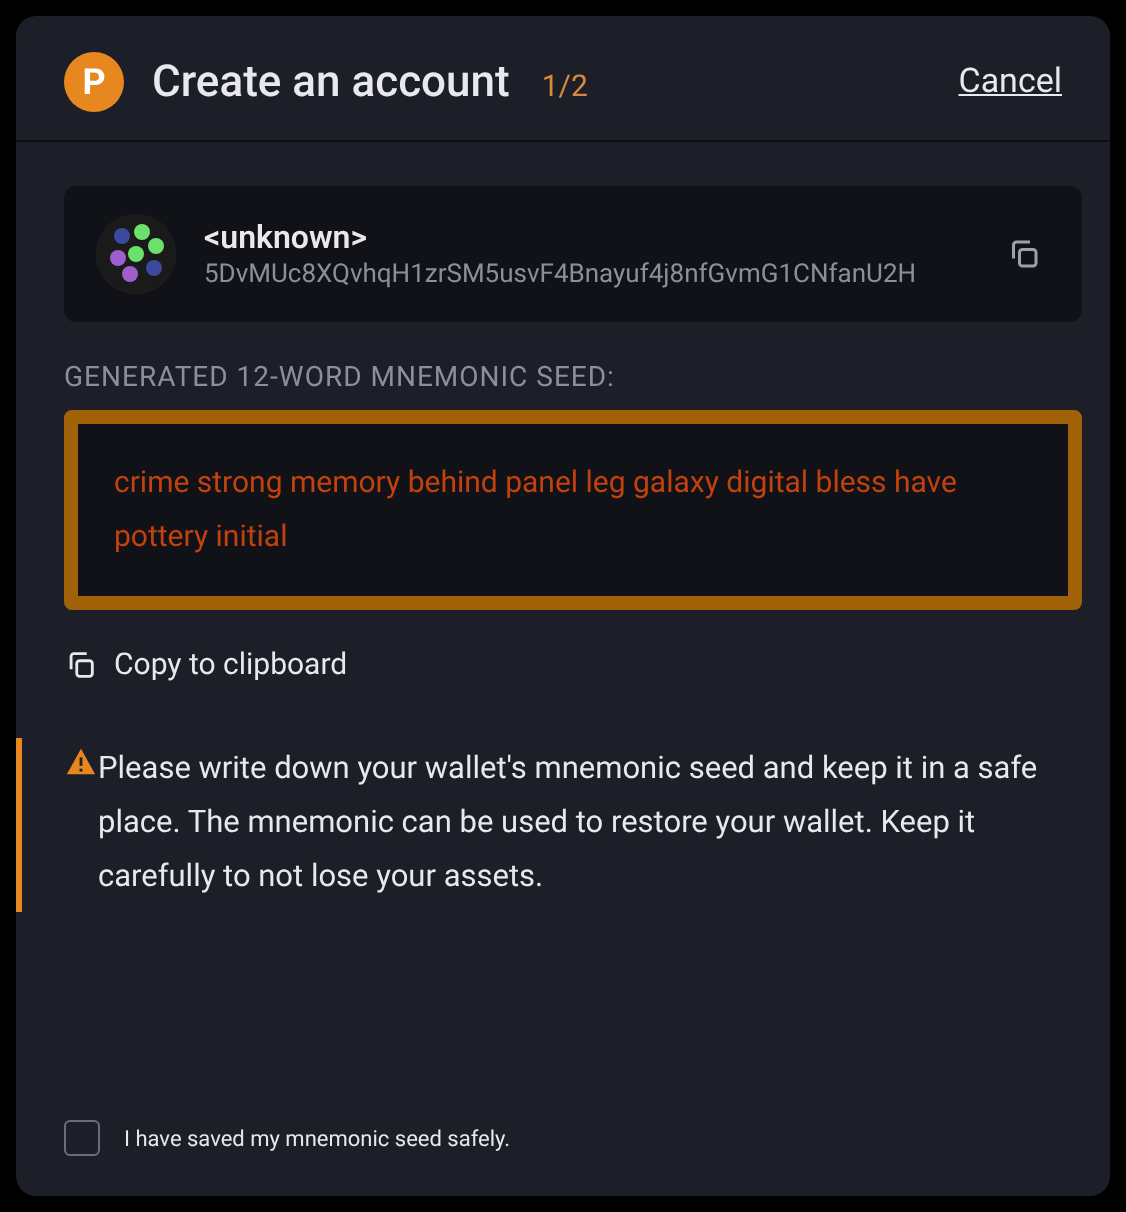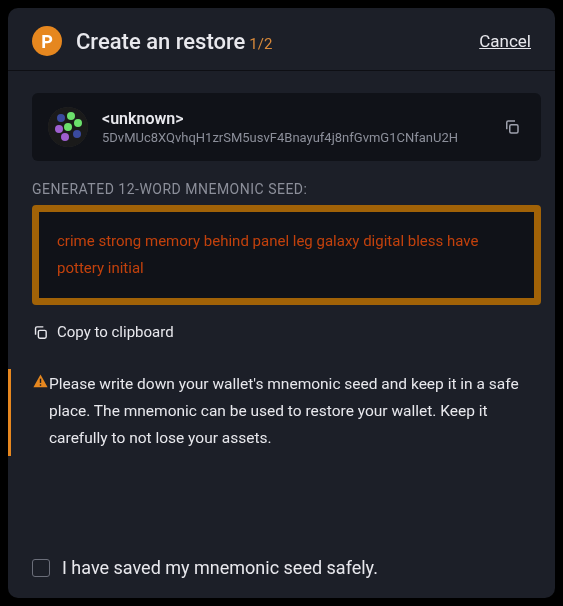--- a/index.html
+++ b/index.html
@@ -39,21 +39,21 @@
     font-size: 18px;
   }
   .title {
     color: #e8e8ed;
     font-size: 22px;
     font-weight: 500;
   }
   .step {
     color: #d8893a;
     font-size: 15px;
-    margin-left: 0;
+    margin-left: 12px;
   }
   .cancel {
     margin-left: auto;
     color: #e8e8ed;
     text-decoration: underline;
     font-size: 17px;
     cursor: pointer;
     text-align: right;
   }
   .divider {
@@ -159,21 +159,21 @@
   }
   .checkbox {
     width: 18px;
     height: 18px;
     border: 1.5px solid #6b6e7a;
     border-radius: 3px;
     background: transparent;
   }
   .checkbox-label {
     color: #e8e8ed;
-    font-size: 18px;
+    font-size: 11px;
   }
   .next-btn {
     margin-top: 22px;
     background: #846846;
     border: none;
     border-radius: 26px;
     height: 50px;
     color: #b7a788;
     font-size: 17px;
     font-weight: 500;
@@ -191,21 +191,21 @@
   svg { display: block; }
 </style>
 </head>
 <body>
 
 <div class="window">
 
   <div class="header">
     <div class="logo">P</div>
     <div>
-      <span class="title">Create an restore</span>
+      <span class="title">Create an account</span>
       <span class="step">1/2</span>
     </div>
     <a class="cancel">Cancel</a>
   </div>
 
   <div class="divider"></div>
 
   <div class="content">
 
     <div class="account-box">

